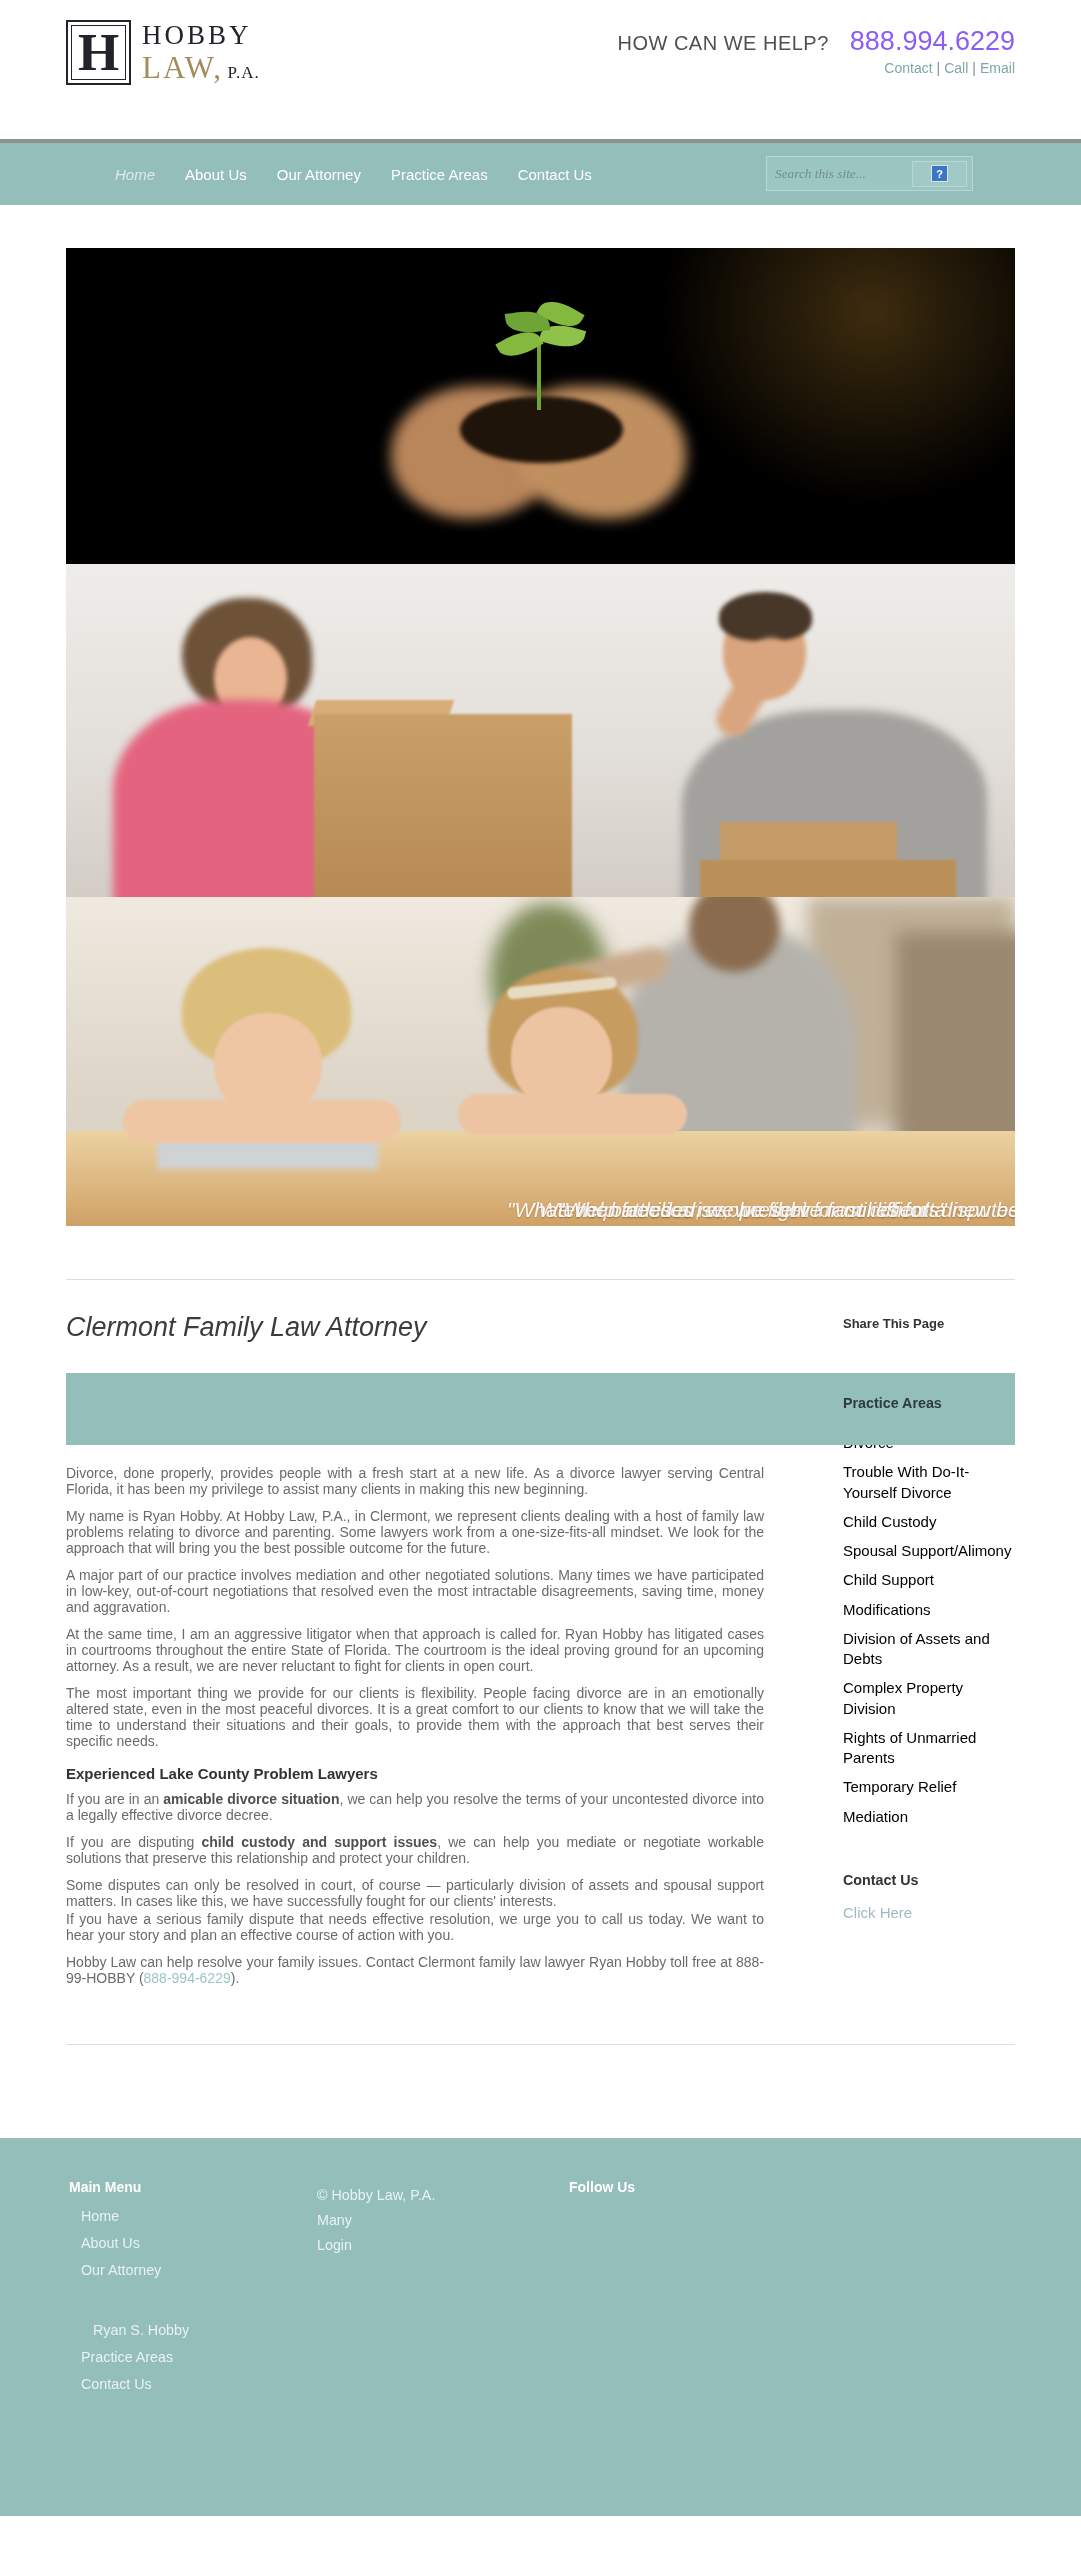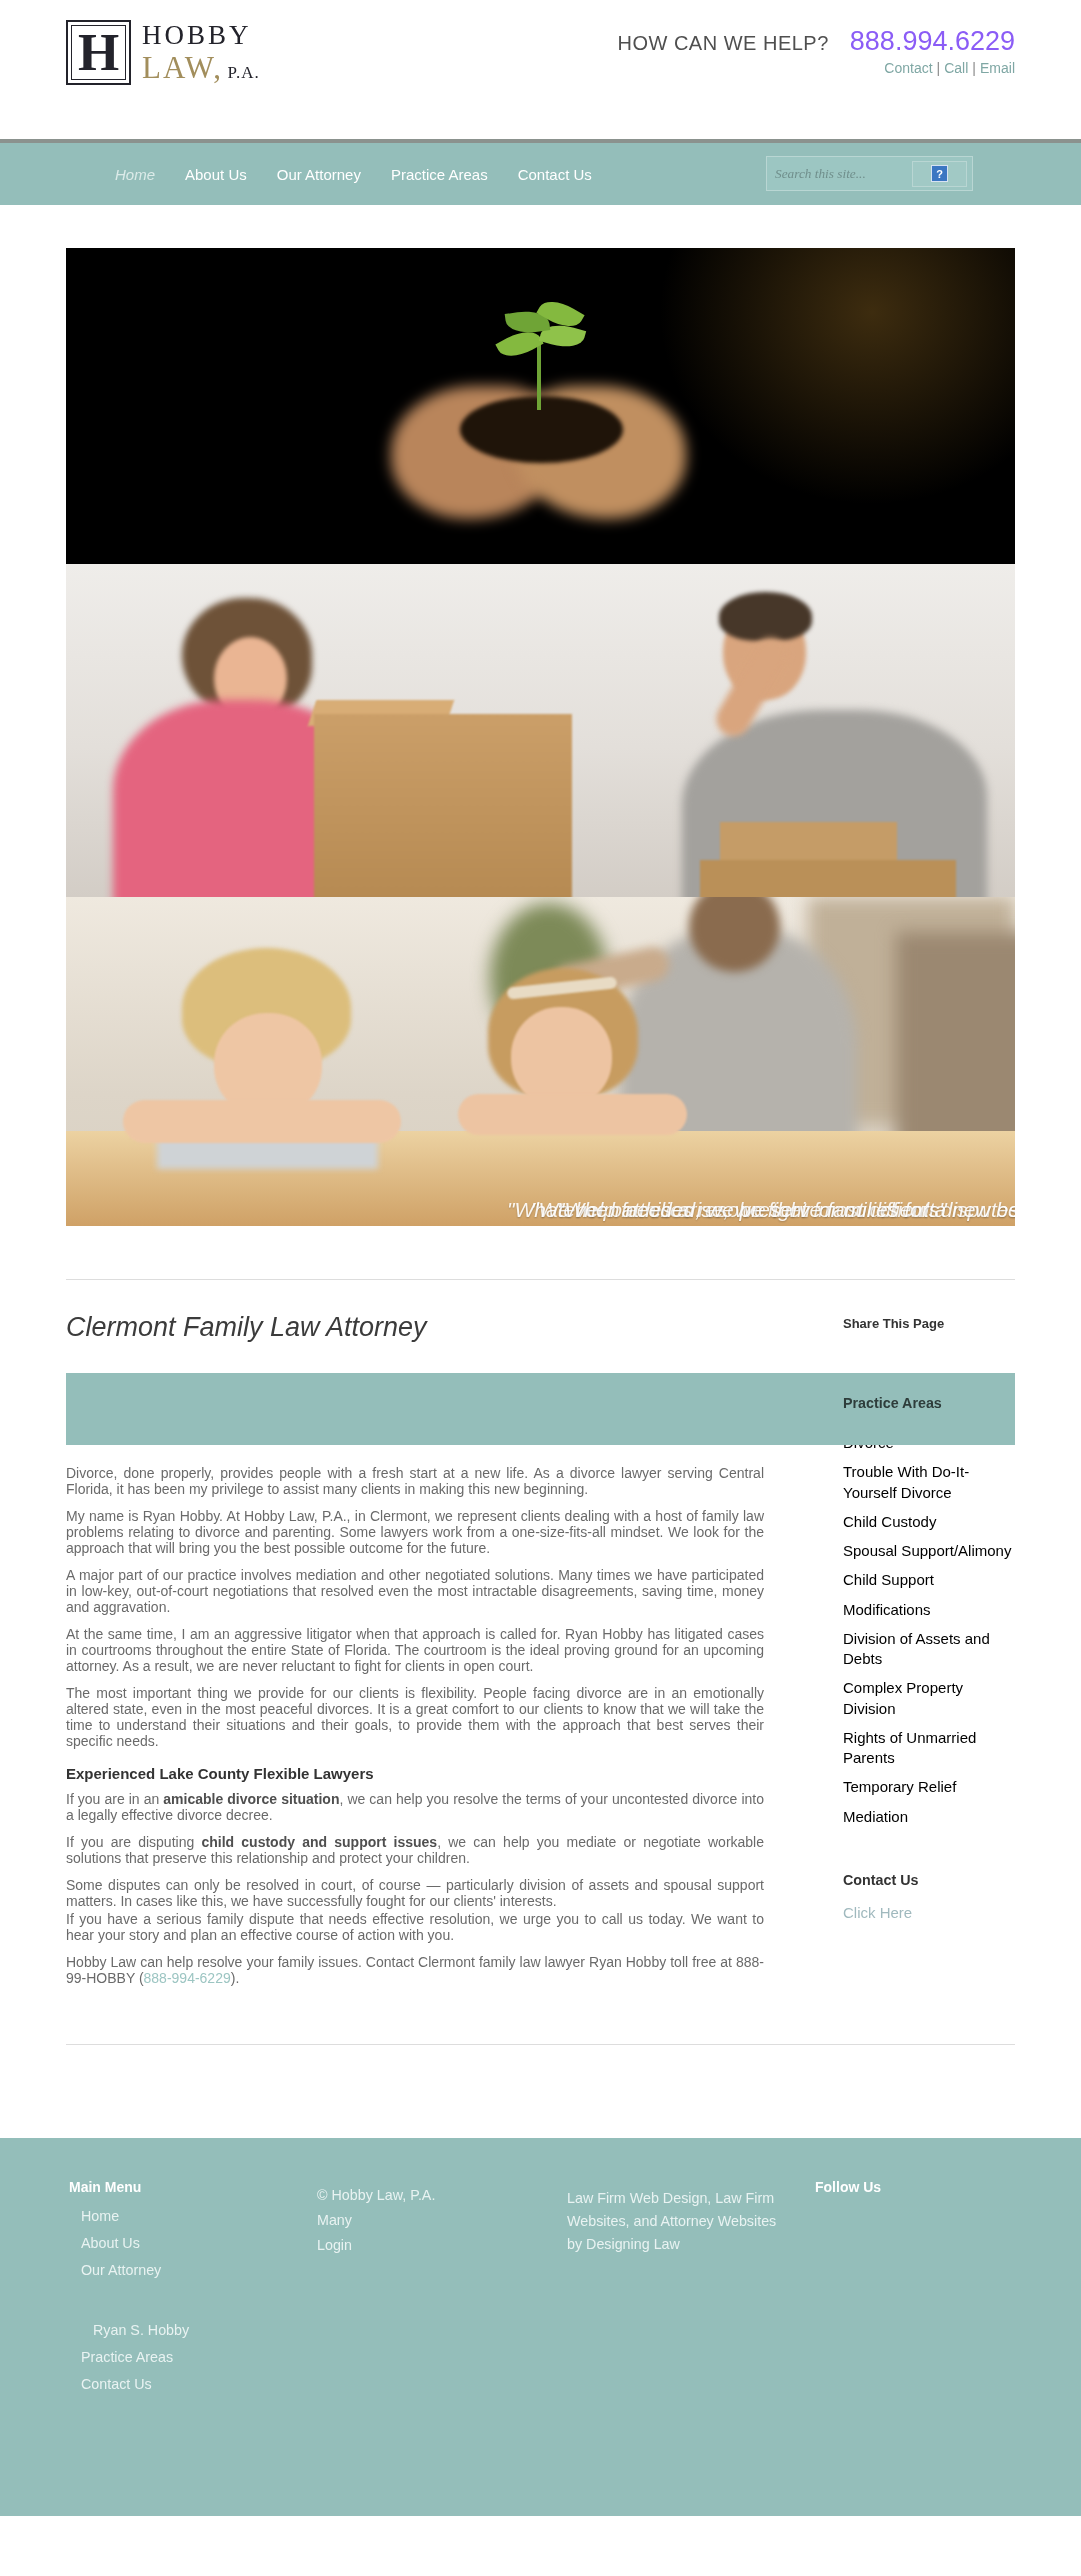--- a/index.html
+++ b/index.html
@@ -242,21 +242,21 @@
     <div class="banner-practice-heading">Practice Areas</div>
   </div>
 
   <div class="columns">
     <article class="article">
       <p>Divorce, done properly, provides people with a fresh start at a new life. As a divorce lawyer serving Central Florida, it has been my privilege to assist many clients in making this new beginning.</p>
       <p>My name is Ryan Hobby. At Hobby Law, P.A., in Clermont, we represent clients dealing with a host of family law problems relating to divorce and parenting. Some lawyers work from a one-size-fits-all mindset. We look for the approach that will bring you the best possible outcome for the future.</p>
       <p>A major part of our practice involves mediation and other negotiated solutions. Many times we have participated in low-key, out-of-court negotiations that resolved even the most intractable disagreements, saving time, money and aggravation.</p>
       <p>At the same time, I am an aggressive litigator when that approach is called for. Ryan Hobby has litigated cases in courtrooms throughout the entire State of Florida. The courtroom is the ideal proving ground for an upcoming attorney. As a result, we are never reluctant to fight for clients in open court.</p>
       <p>The most important thing we provide for our clients is flexibility. People facing divorce are in an emotionally altered state, even in the most peaceful divorces. It is a great comfort to our clients to know that we will take the time to understand their situations and their goals, to provide them with the approach that best serves their specific needs.</p>
-      <h3>Experienced Lake County Flexible Lawyers</h3>
+      <h3>Experienced Lake County Problem Lawyers</h3>
       <p><span>If you are in an </span><span class="inline-bold">amicable divorce situation</span><span>, we can help you resolve the terms of your uncontested divorce into a legally effective divorce decree.</span></p>
       <p><span>If you are disputing </span><span class="inline-bold">child custody and support issues</span><span>, we can help you mediate or negotiate workable solutions that preserve this relationship and protect your children.</span></p>
       <p class="tight">Some disputes can only be resolved in court, of course — particularly division of assets and spousal support matters. In cases like this, we have successfully fought for our clients' interests.</p>
       <p>If you have a serious family dispute that needs effective resolution, we urge you to call us today. We want to hear your story and plan an effective course of action with you.</p>
       <p><span>Hobby Law can help resolve your family issues. Contact Clermont family law lawyer Ryan Hobby toll free at 888-99-HOBBY (</span><a class="inline-link">888-994-6229</a><span>).</span></p>
     </article>
 
     <aside class="aside">
       <ul class="pa-list">
         <li class="pa-item">Divorce</li>
@@ -289,23 +289,20 @@
         <a class="f-item">Our Attorney</a>
         <a class="f-item nested">Ryan S. Hobby</a>
         <a class="f-item">Practice Areas</a>
         <a class="f-item">Contact Us</a>
       </div>
       <div class="f-col2">
         <div class="f-copy">© Hobby Law, P.A.</div>
         <a class="f-link">Many</a>
         <a class="f-link">Login</a>
       </div>
-      <div class="f-col3">
-        <div class="f-credits">Law Firm Web Design, Law Firm Websites, and Attorney Websites by Designing Law</div>
-      </div>
       <div class="f-col4">
         <div class="f-heading">Follow Us</div>
       </div>
     </div>
   </div>
 
 </footer>
 
 
 </body></html>

